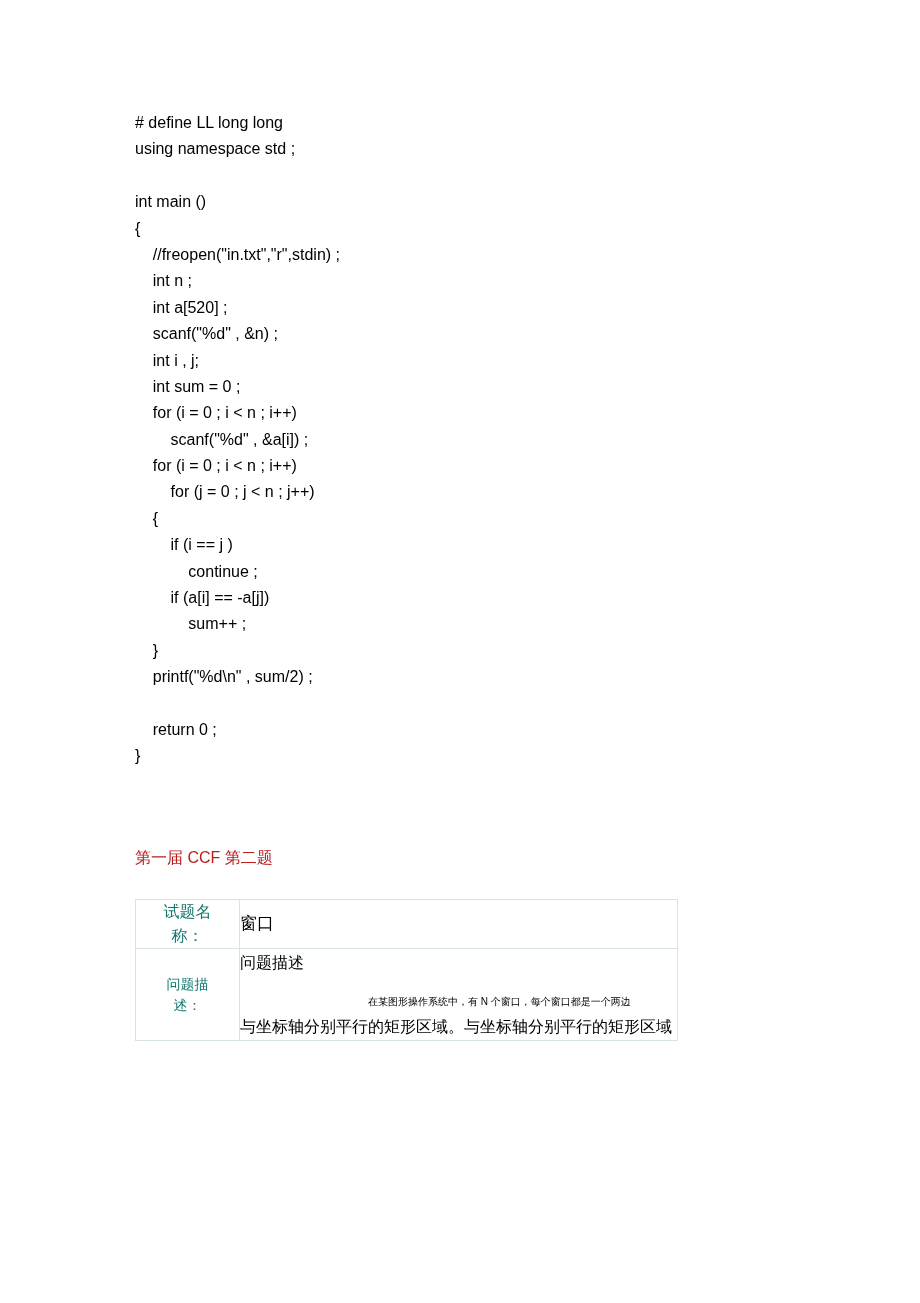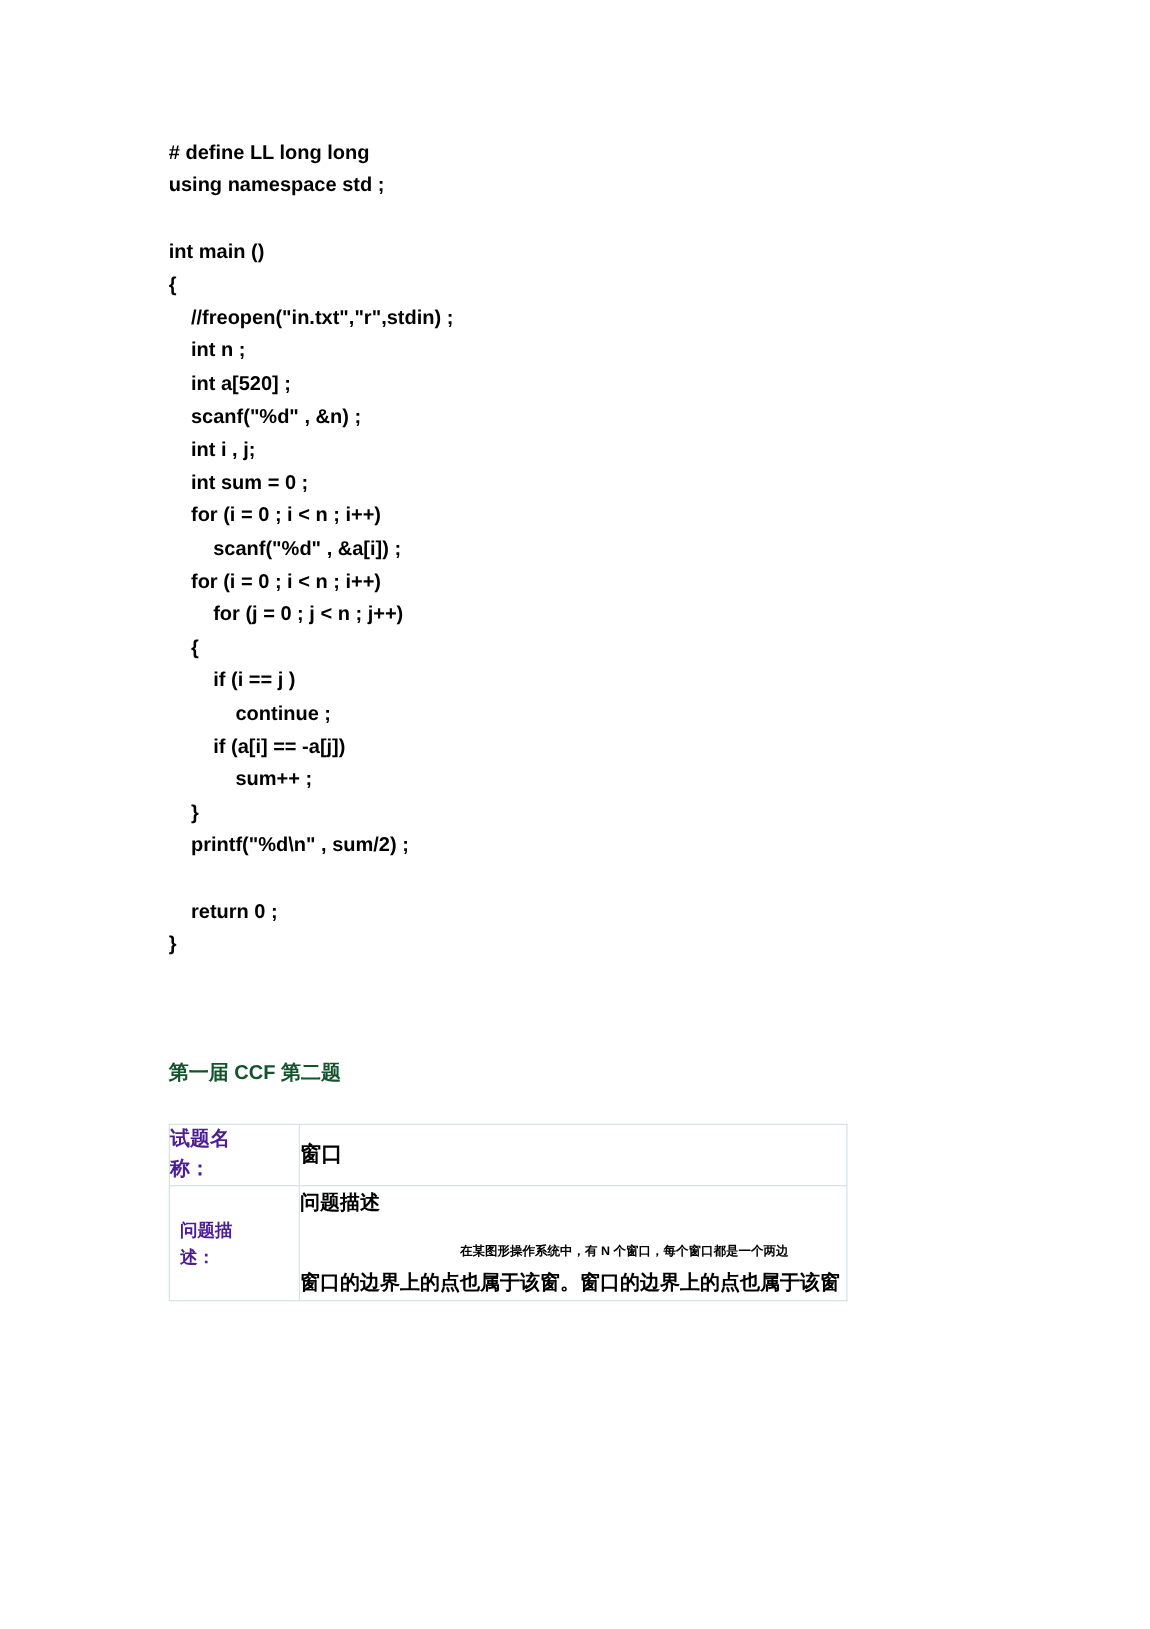--- a/index.html
+++ b/index.html
@@ -8,53 +8,53 @@
     background: #ffffff;
     font-family: Arial, "Microsoft YaHei", SimSun, sans-serif;
     color: #000000;
   }
   .page {
     width: 808px;
     min-height: 1303px;
     padding: 110px 130px 52px 135px;
     background: #ffffff;
     position: relative;
-    font-weight: bold;
   }
   .code-block {
     font-family: Arial, sans-serif;
     font-size: 16px;
     line-height: 1.65;
     white-space: pre;
     color: #000000;
     margin-bottom: 78px;
   }
   .section-heading {
     font-size: 16px;
     font-family: "Microsoft YaHei", SimSun, Arial, sans-serif;
     margin-bottom: 30px;
-    color: #14532d;
+    color: #b91c1c;
   }
   table.problem-table {
     border-collapse: collapse;
     width: 100%;
     table-layout: fixed;
   }
   table.problem-table td {
     border: 1px solid #d6e4e8;
     vertical-align: middle;
     padding: 0;
   }
   td.label-cell {
     width: 104px;
+    text-align: center;
     font-size: 16px;
     font-family: "Microsoft YaHei", SimSun, sans-serif;
     line-height: 1.5;
     padding: 18px 8px;
-    color: #4c1d95;
+    color: #0f766e;
   }
   td.value-cell {
     font-size: 17px;
     font-family: Arial, "Microsoft YaHei", sans-serif;
     padding: 20px 18px;
     color: #000;
     line-height: 1.4;
   }
   td.desc-value {
     font-family: "Microsoft YaHei", SimSun, Arial, sans-serif;
@@ -123,20 +123,20 @@
       </tr>
       <tr>
         <td class="label-cell" style="font-size:14px; padding:22px 8px;">
           <span>问题描</span><br>
           <span>述：</span>
         </td>
         <td class="desc-value">
           <div class="desc-title">问题描述</div>
           <div class="desc-body">
             <span class="indented-start"></span><span class="small-run">在某图形操作系统中，有 N 个窗口，每个窗口都是一个两边</span><br>
-            <span>窗口的边界上的点也属于该窗。窗口的边界上的点也属于该窗</span>
+            <span>与坐标轴分别平行的矩形区域。与坐标轴分别平行的矩形区域</span>
           </div>
         </td>
       </tr>
     </tbody>
   </table>
 
 </div>
 
 </body></html>

